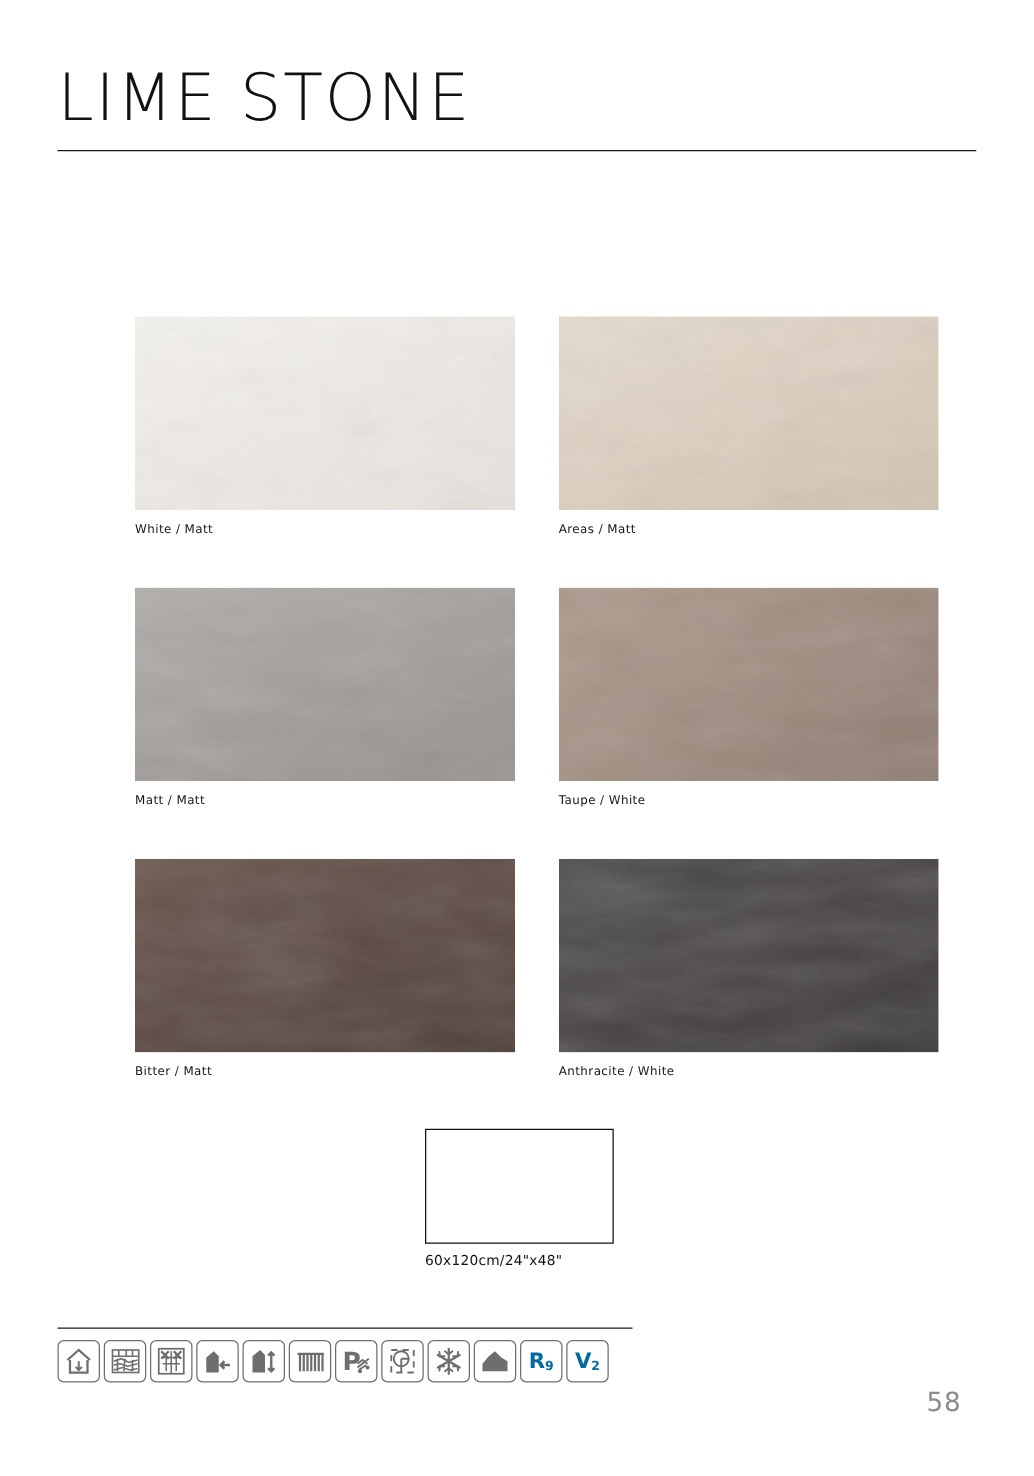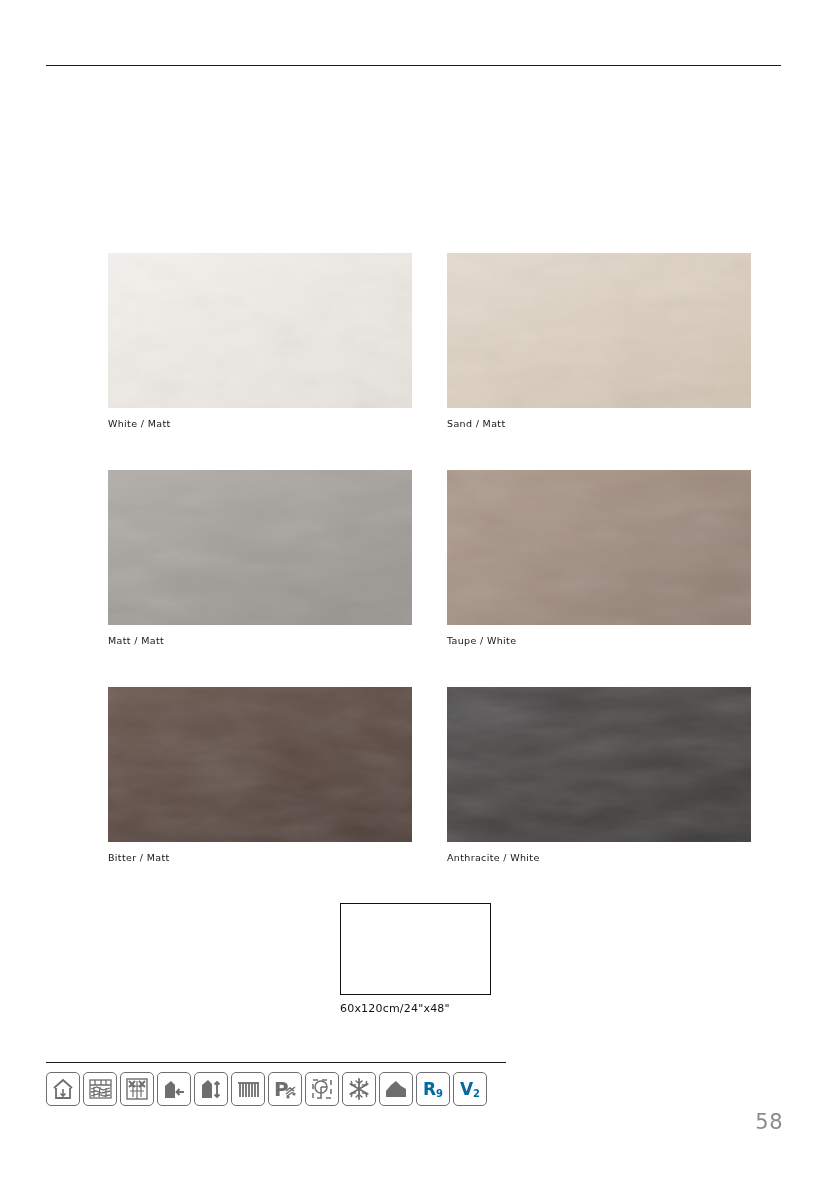--- a/index.html
+++ b/index.html
@@ -148,33 +148,34 @@
     font-size: 10px;
     font-weight: 700;
     vertical-align: baseline;
     position: relative;
     top: 2px;
   }
 
   
   .page-number {
     position: absolute;
-    right: 44px;
+    right: 58px;
     top: 1110px;
     font-family: "DejaVu Sans", sans-serif;
     font-size: 21px;
     font-weight: 400;
     color: #8b8b8b;
     letter-spacing: 0.5px;
   }
 </style>
 </head>
 <body>
 
 <div class="page-header">
+  <h1 class="page-title">LIME STONE</h1>
   <div class="title-rule"></div>
 </div>
 
 <div class="swatch-grid">
 
   <div class="swatch-row">
     <div class="swatch-cell">
       <div class="swatch-img">
         <svg class="grain" viewBox="0 0 304 155" preserveAspectRatio="none">
           <defs>
@@ -206,21 +207,21 @@
             </linearGradient>
             <filter id="ns">
                 <feTurbulence type="fractalNoise" baseFrequency="0.018 0.045" numOctaves="4" seed="13"></feTurbulence>
                 <feColorMatrix type="saturate" values="0"></feColorMatrix>
               </filter>
           </defs>
           <rect width="304" height="155" fill="url(#gs)"></rect>
           <rect width="304" height="155" filter="url(#ns)" opacity="0.16"></rect>
         </svg>
       </div>
-      <div class="swatch-label">Sand / Matt</div>
+      <div class="swatch-label">Areas / Matt</div>
     </div>
   </div>
 
   <div class="swatch-row">
     <div class="swatch-cell">
       <div class="swatch-img">
         <svg class="grain" viewBox="0 0 304 155" preserveAspectRatio="none">
           <defs>
             <linearGradient id="gg" x1="0.1" y1="0" x2="0.9" y2="1">
               <stop offset="0%" stop-color="#b2aeaa"></stop>

